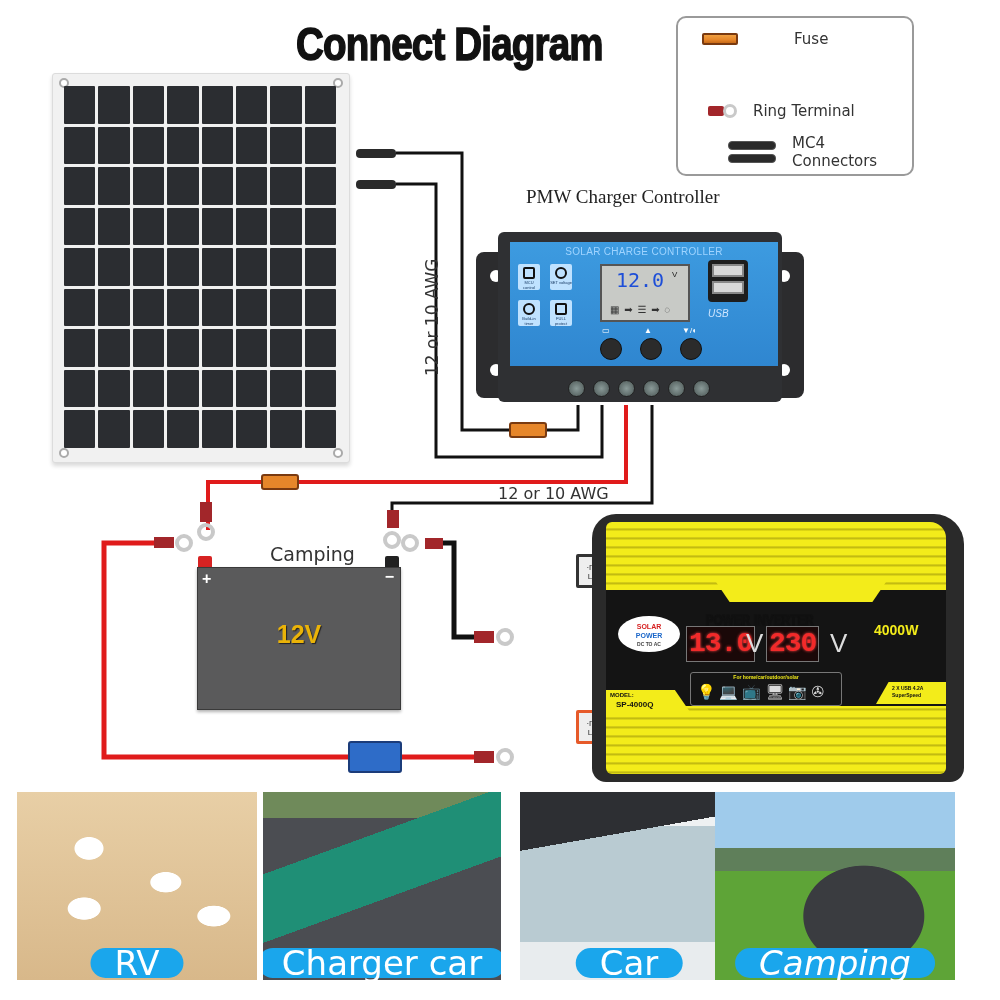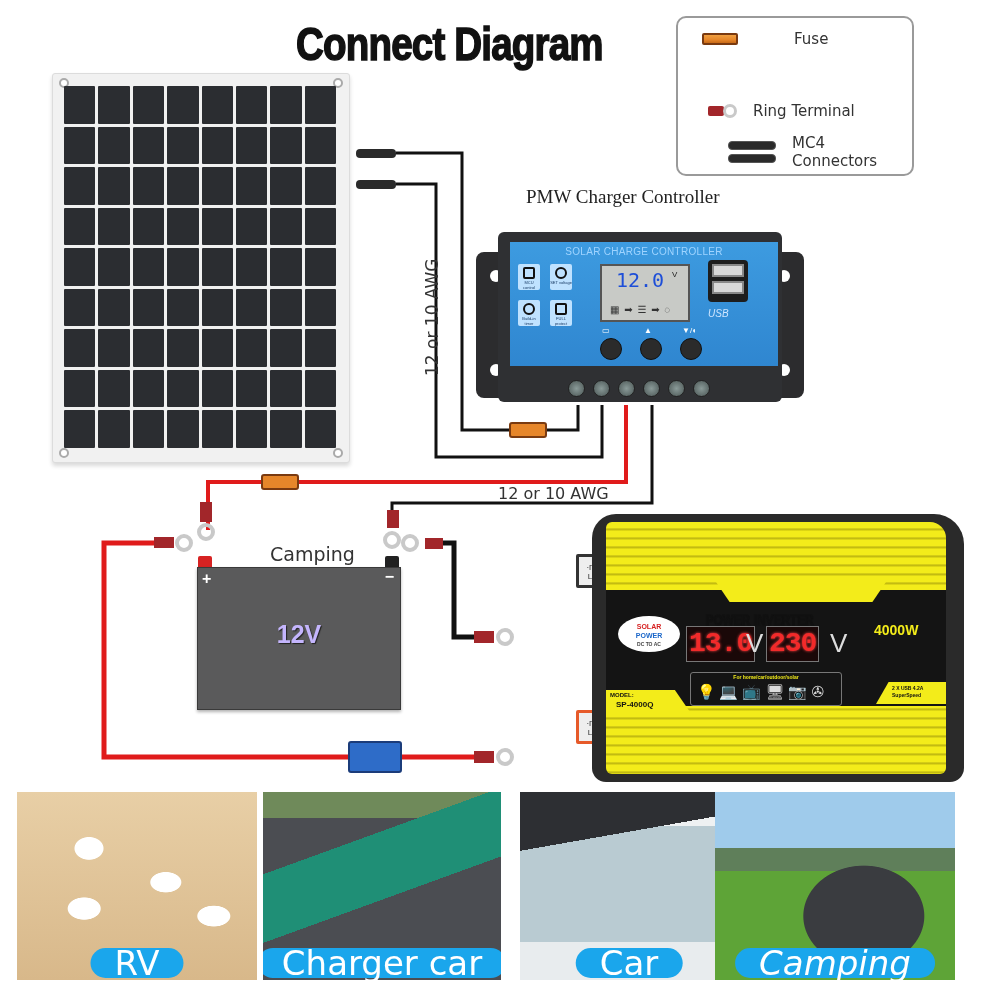--- a/index.html
+++ b/index.html
@@ -73,21 +73,21 @@
   .ctrl .usb .port { width: 32px; height: 13px; background: #d8d8d8; margin-bottom: 4px; border: 2px solid #888; }
   .ctrl .usb-lbl { position: absolute; left: 198px; top: 66px; font-size: 10px; color: #cfe6ff; font-style: italic; }
   .ctrl .btn { position: absolute; top: 96px; width: 22px; height: 22px; border-radius: 50%; background: #2b2b2b; border: 1px solid #111; }
   .ctrl .btn-lbl { position: absolute; top: 84px; font-size: 8px; color: #fff; }
   .ctrl .screws { position: absolute; left: 92px; top: 148px; display: flex; gap: 8px; }
   .ctrl .screw { width: 17px; height: 17px; border-radius: 50%; background: radial-gradient(#8a9a98,#4a5554); border: 1px solid #222; }
 
   
   .bat-label { left: 270px; top: 543px; font-size: 19px; color: #333; font-family: "DejaVu Sans", sans-serif; }
   .battery { left: 197px; top: 567px; width: 204px; height: 143px; background: #5a5a5b; border: 1px solid #3a3a3a; box-shadow: 0 2px 3px rgba(0,0,0,0.3); }
-  .battery .v { position: absolute; left: 0; width: 100%; top: 52px; text-align: center; font-size: 25px; font-weight: 700; color: #c4b5fd; text-shadow: 1px 1px 1px #222; }
+  .battery .v { position: absolute; left: 0; width: 100%; top: 52px; text-align: center; font-size: 25px; font-weight: 700; color: #eab308; text-shadow: 1px 1px 1px #222; }
   .battery .plus { position: absolute; left: 4px; top: 2px; font-size: 16px; font-weight: 700; color: #fff; }
   .battery .minus { position: absolute; right: 6px; top: 0px; font-size: 16px; font-weight: 700; color: #fff; }
   .term-pos { left: 198px; top: 556px; width: 14px; height: 11px; background: #d72222; border-radius: 2px 2px 0 0; }
   .term-neg { left: 385px; top: 556px; width: 14px; height: 11px; background: #222; border-radius: 2px 2px 0 0; }
 
   
   .inv { left: 576px; top: 514px; width: 388px; height: 268px; }
   .inv .shell { position: absolute; left: 16px; top: 0; width: 372px; height: 268px; background: #2a2a2a; border-radius: 24px 30px 14px 14px; }
   .inv .fins { position: absolute; left: 30px; top: 8px; width: 340px; height: 252px; background: repeating-linear-gradient(#f3ec1a 0px,#f3ec1a 6px,#b6ae10 7px,#e9e215 9px); border-radius: 6px 16px 6px 6px; }
   .inv .panel-black { position: absolute; left: 30px; top: 76px; width: 340px; height: 116px; background: #141414; }

